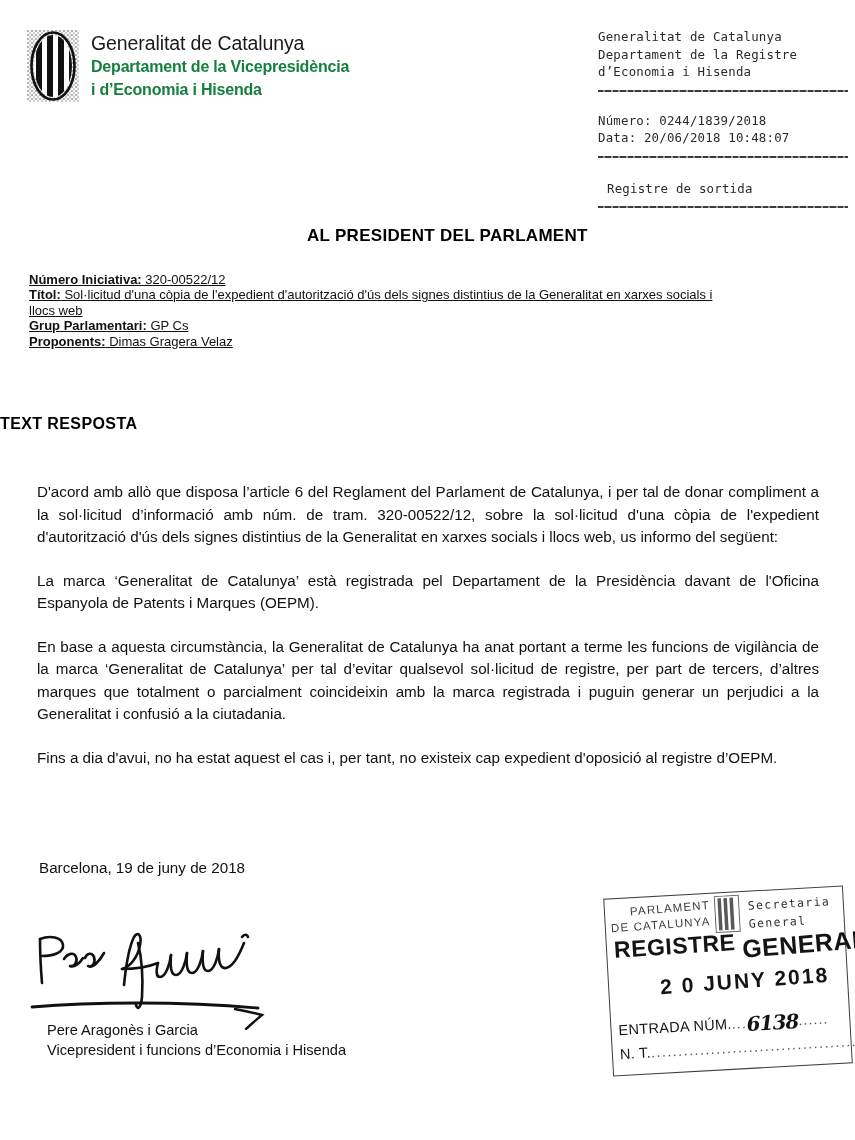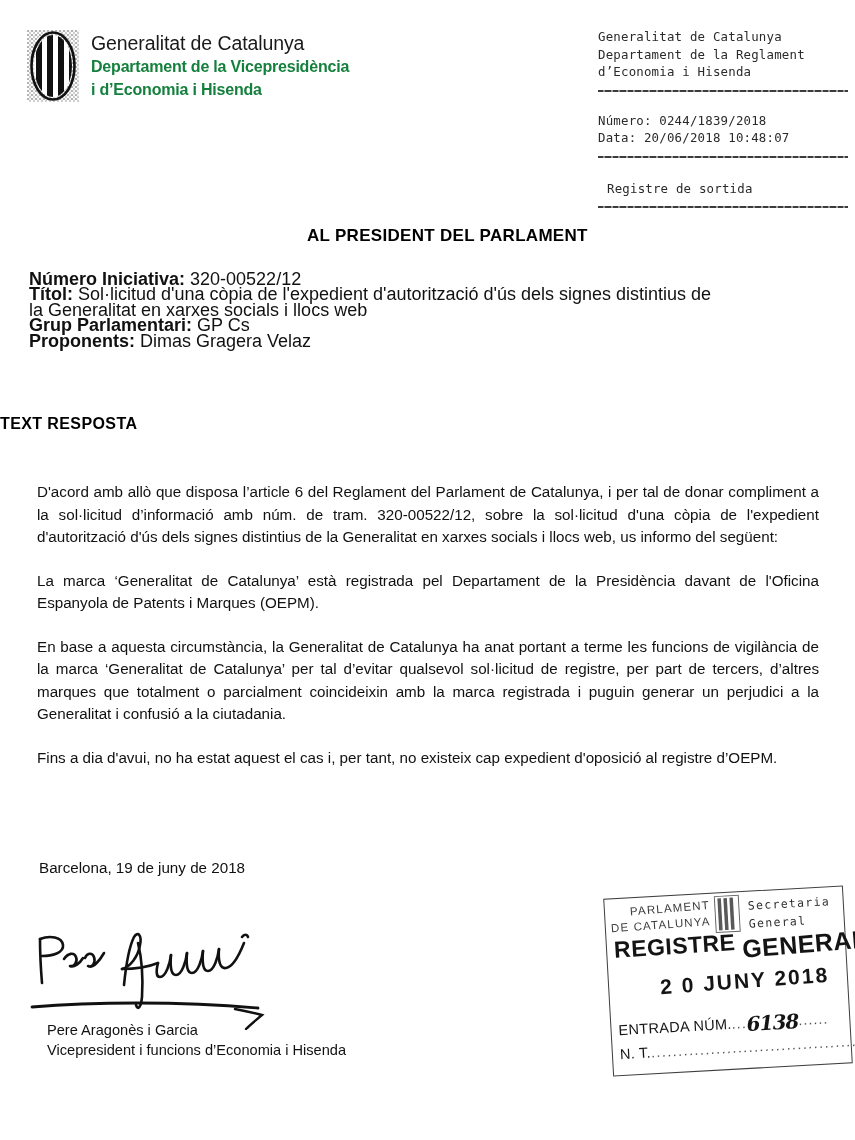--- a/index.html
+++ b/index.html
@@ -83,23 +83,24 @@
     letter-spacing: 0.3px;
     color: #000;
     white-space: nowrap;
   }
 
   
   .meta {
     position: absolute;
     left: 29px; top: 272px;
     width: 700px;
-    font-size: 18px;
+    font-size: 13px;
     line-height: 15.4px;
     color: #111;
+    text-decoration: underline;
   }
   .meta .k { font-weight: 700; }
   .meta .row { margin: 0; }
 
   
   .section-title {
     position: absolute;
     left: 0; top: 415px;
     width: 855px;
     text-align: left;
@@ -267,21 +268,21 @@
     </div>
     <div class="lh-text">
       <div class="lh-line1">Generalitat de Catalunya</div>
       <div class="lh-line2">Departament de la Vicepresidència</div>
       <div class="lh-line3">i d’Economia i Hisenda</div>
     </div>
   </div>
 
   <div class="reg-out">
     <div class="grp reg-out-top">Generalitat de Catalunya</div>
-    <div class="grp">Departament de la Reglament</div>
+    <div class="grp">Departament de la Registre</div>
     <div class="grp">d’Economia i Hisenda</div>
     <div class="rule"></div>
     <div class="reg-blk2">
       <div class="grp">Número: 0244/1839/2018</div>
       <div class="grp">Data: 20/06/2018 10:48:07</div>
     </div>
     <div class="rule"></div>
     <div class="reg-blk3">
       <div class="grp">Registre de sortida</div>
     </div>

